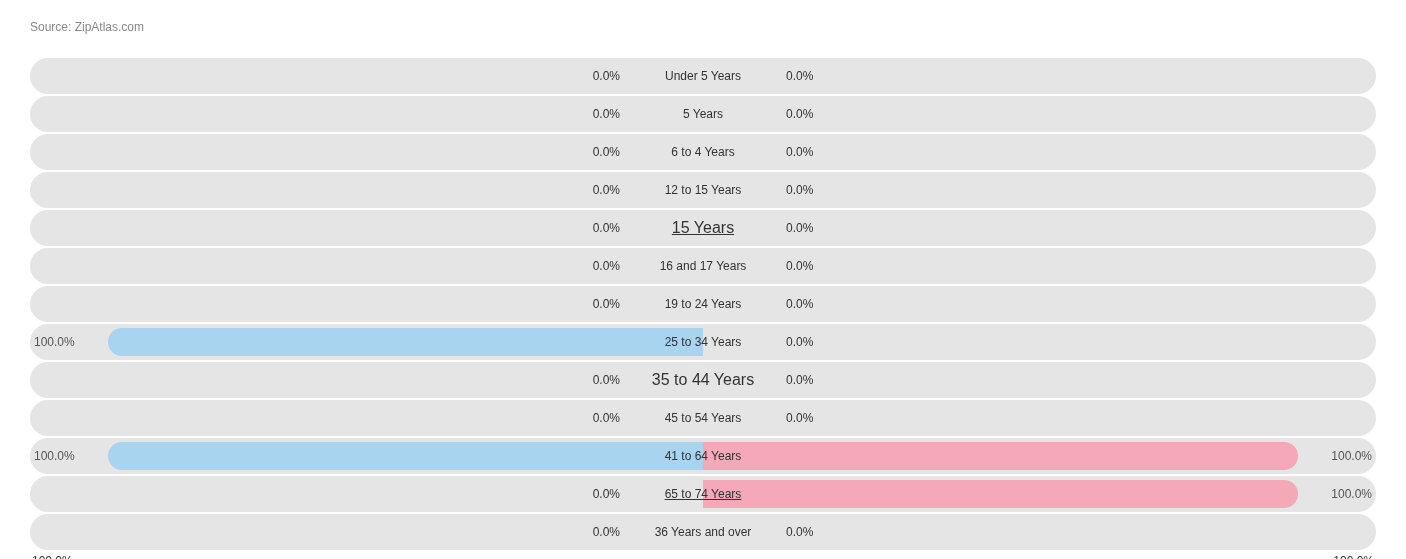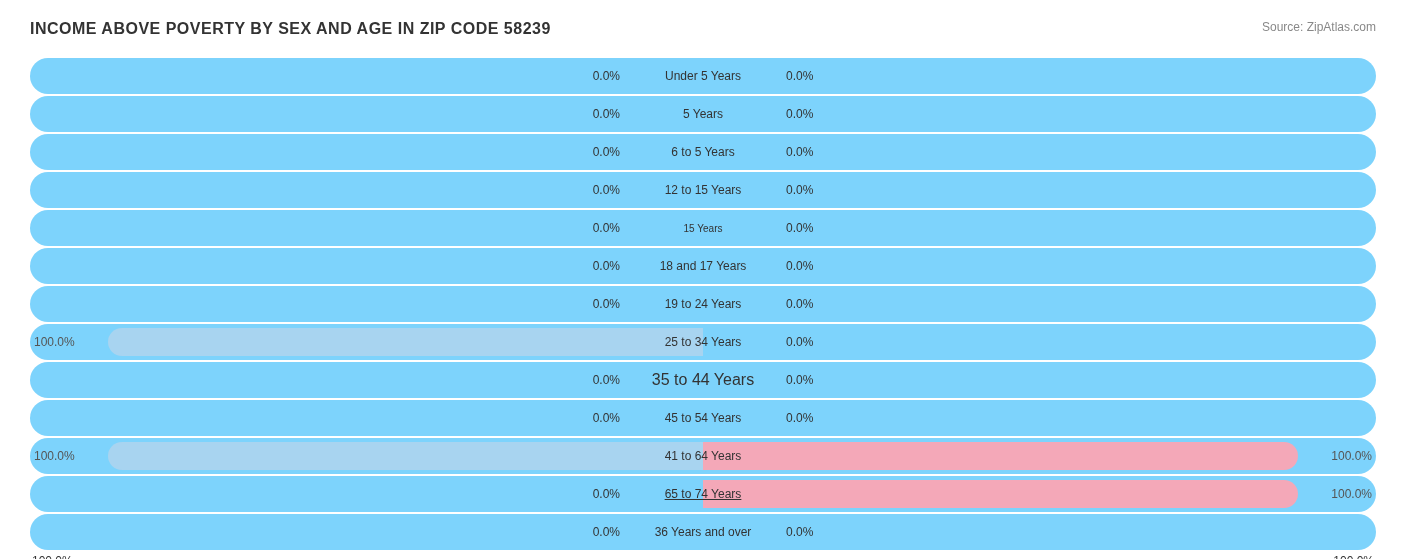--- a/index.html
+++ b/index.html
@@ -26,21 +26,21 @@
       margin-bottom: 12px;
     }
     .chart-container {
       width: 100%;
     }
     .row {
       display: flex;
       align-items: center;
       height: 36px;
       margin-bottom: 2px;
-      background: #7dd3fc;
+      background: #e5e5e5;
       border-radius: 18px;
       overflow: visible;
       position: relative;
     }
     
     .left-section {
       display: flex;
       align-items: center;
       justify-content: flex-end;
       width: 50%;
@@ -101,21 +101,20 @@
       color: #333;
       margin-top: 4px;
       padding: 0 2px;
     }
   </style>
 </head>
 <body>
 
 <div>
   <div style="display:flex; justify-content:space-between; align-items:flex-start; margin-bottom:12px;">
-    <h1 class="chart-title">INCOME ABOVE POVERTY BY SEX AND AGE IN ZIP CODE 58239</h1>
     <span class="source" style="margin-top:0;">Source: ZipAtlas.com</span>
   </div>
 
   <div class="chart-container" id="chart-container">
   <div class="row">
         <div style="display: flex; width: 100%; height: 100%; position: relative; align-items: center;">
           <div class="left-section" style="width: 50%; height: 100%; position: relative; display: flex; align-items: center;">
             <span class="left-val" style="left: auto; right: 83px;">0.0%</span>
           </div>
           <div class="right-section" style="width: 50%; height: 100%; position: relative; display: flex; align-items: center;">
@@ -136,21 +135,21 @@
         </div>
       </div>
       <div class="row">
         <div style="display: flex; width: 100%; height: 100%; position: relative; align-items: center;">
           <div class="left-section" style="width: 50%; height: 100%; position: relative; display: flex; align-items: center;">
             <span class="left-val" style="left: auto; right: 83px;">0.0%</span>
           </div>
           <div class="right-section" style="width: 50%; height: 100%; position: relative; display: flex; align-items: center;">
             <span class="right-val" style="left: 83px; right: auto;">0.0%</span>
           </div>
-          <div style="position: absolute; left: 50%; transform: translateX(-50%); z-index: 10; font-size: 12px; color: rgb(51, 51, 51); white-space: nowrap; pointer-events: none;">6 to 5 Years</div>
+          <div style="position: absolute; left: 50%; transform: translateX(-50%); z-index: 10; font-size: 12px; color: rgb(51, 51, 51); white-space: nowrap; pointer-events: none;">6 to 4 Years</div>
         </div>
       </div>
       <div class="row">
         <div style="display: flex; width: 100%; height: 100%; position: relative; align-items: center;">
           <div class="left-section" style="width: 50%; height: 100%; position: relative; display: flex; align-items: center;">
             <span class="left-val" style="left: auto; right: 83px;">0.0%</span>
           </div>
           <div class="right-section" style="width: 50%; height: 100%; position: relative; display: flex; align-items: center;">
             <span class="right-val" style="left: 83px; right: auto;">0.0%</span>
           </div>
@@ -158,32 +157,32 @@
         </div>
       </div>
       <div class="row">
         <div style="display: flex; width: 100%; height: 100%; position: relative; align-items: center;">
           <div class="left-section" style="width: 50%; height: 100%; position: relative; display: flex; align-items: center;">
             <span class="left-val" style="left: auto; right: 83px;">0.0%</span>
           </div>
           <div class="right-section" style="width: 50%; height: 100%; position: relative; display: flex; align-items: center;">
             <span class="right-val" style="left: 83px; right: auto;">0.0%</span>
           </div>
-          <div style="position: absolute; left: 50%; transform: translateX(-50%); z-index: 10; font-size: 10px; color: rgb(51, 51, 51); white-space: nowrap; pointer-events: none;">15 Years</div>
-        </div>
-      </div>
-      <div class="row">
-        <div style="display: flex; width: 100%; height: 100%; position: relative; align-items: center;">
-          <div class="left-section" style="width: 50%; height: 100%; position: relative; display: flex; align-items: center;">
-            <span class="left-val" style="left: auto; right: 83px;">0.0%</span>
-          </div>
-          <div class="right-section" style="width: 50%; height: 100%; position: relative; display: flex; align-items: center;">
-            <span class="right-val" style="left: 83px; right: auto;">0.0%</span>
-          </div>
-          <div style="position: absolute; left: 50%; transform: translateX(-50%); z-index: 10; font-size: 12px; color: rgb(51, 51, 51); white-space: nowrap; pointer-events: none;">18 and 17 Years</div>
+          <div style="position: absolute; left: 50%; transform: translateX(-50%); z-index: 10; font-size: 16px; color: rgb(51, 51, 51); white-space: nowrap; pointer-events: none; text-decoration: underline;">15 Years</div>
+        </div>
+      </div>
+      <div class="row">
+        <div style="display: flex; width: 100%; height: 100%; position: relative; align-items: center;">
+          <div class="left-section" style="width: 50%; height: 100%; position: relative; display: flex; align-items: center;">
+            <span class="left-val" style="left: auto; right: 83px;">0.0%</span>
+          </div>
+          <div class="right-section" style="width: 50%; height: 100%; position: relative; display: flex; align-items: center;">
+            <span class="right-val" style="left: 83px; right: auto;">0.0%</span>
+          </div>
+          <div style="position: absolute; left: 50%; transform: translateX(-50%); z-index: 10; font-size: 12px; color: rgb(51, 51, 51); white-space: nowrap; pointer-events: none;">16 and 17 Years</div>
         </div>
       </div>
       <div class="row">
         <div style="display: flex; width: 100%; height: 100%; position: relative; align-items: center;">
           <div class="left-section" style="width: 50%; height: 100%; position: relative; display: flex; align-items: center;">
             <span class="left-val" style="left: auto; right: 83px;">0.0%</span>
           </div>
           <div class="right-section" style="width: 50%; height: 100%; position: relative; display: flex; align-items: center;">
             <span class="right-val" style="left: 83px; right: auto;">0.0%</span>
           </div>

